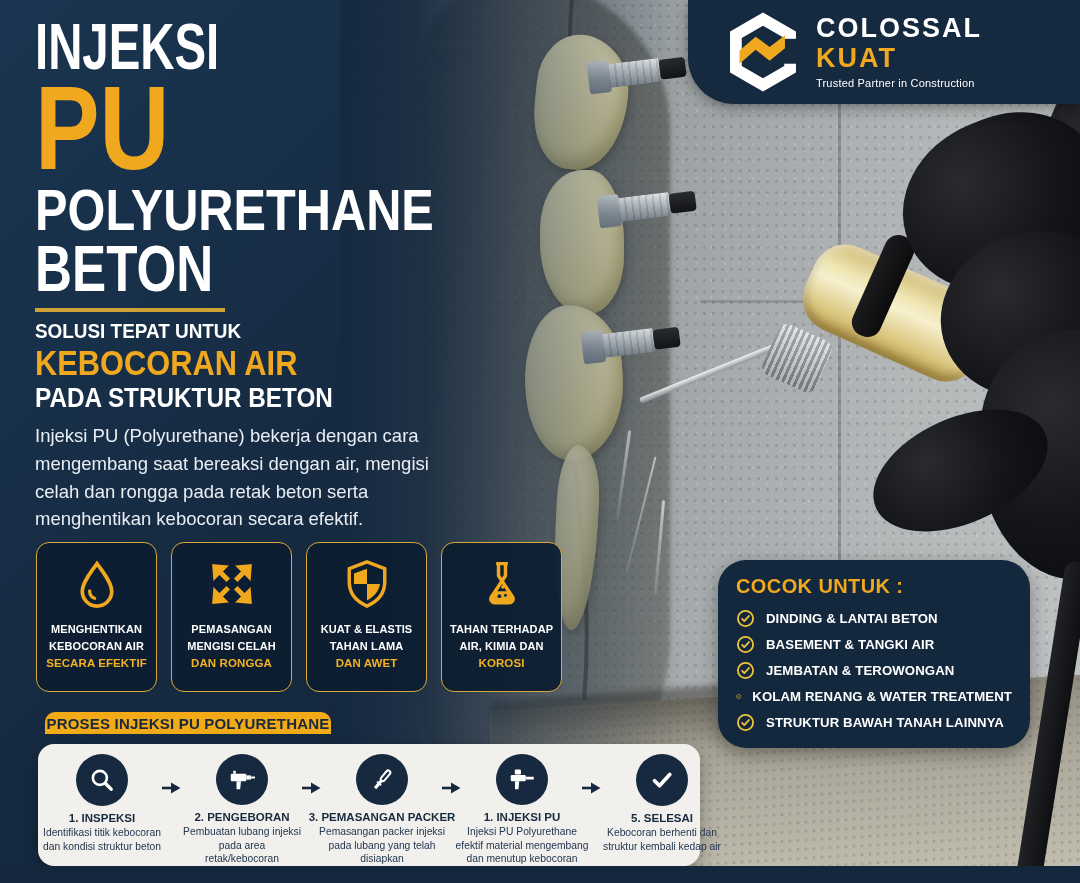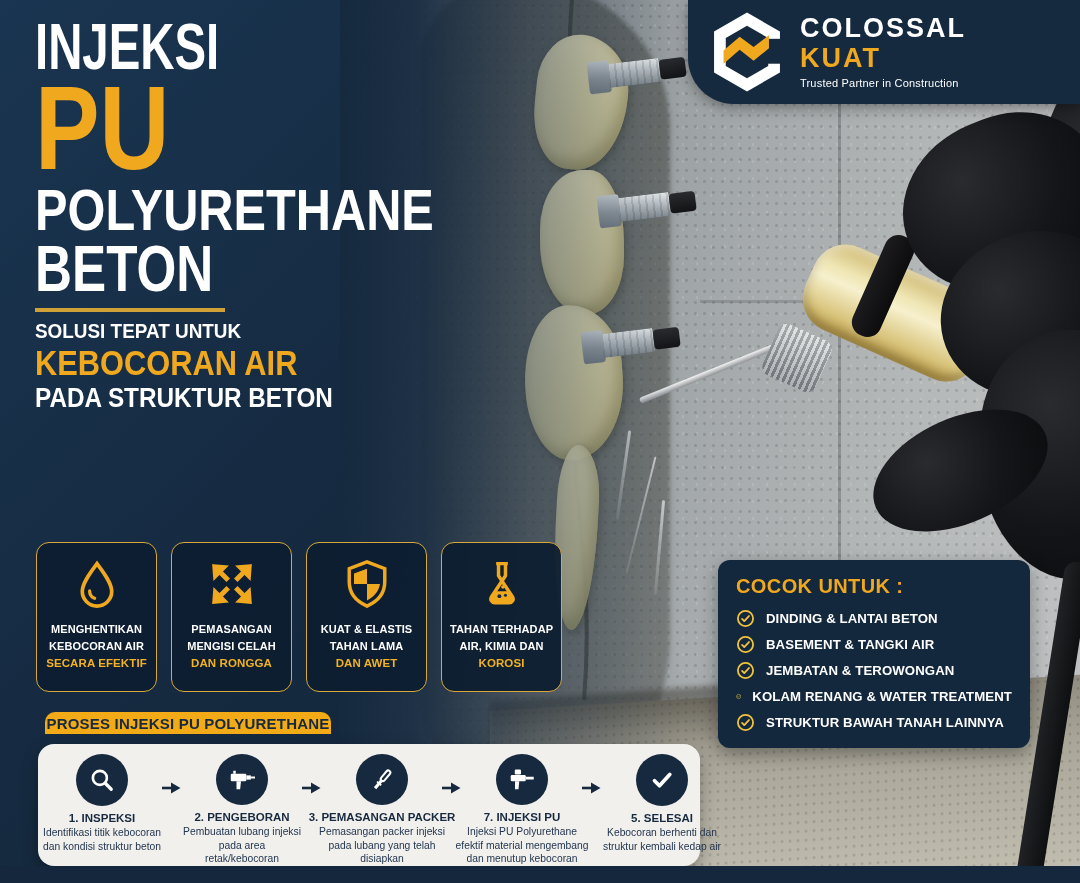--- a/index.html
+++ b/index.html
@@ -76,21 +76,21 @@
   .glove-knuckle { left:600px; top:232px; width:190px; height:165px; border-radius:50%; transform:rotate(-15deg); }
   .glove-palm    { left:640px; top:330px; width:200px; height:250px; border-radius:46% 54% 50% 50%/42% 48% 55% 52%; }
   .glove-thumb   { left:528px; top:418px; width:185px; height:105px; border-radius:50%; transform:rotate(-24deg); }
   .glove-arm     { left:680px; top:20px;  width:190px; height:430px; border-radius:40% 20% 20% 45%; transform:rotate(14deg); }
   .hose { position:absolute; left:700px; top:560px; width:26px; height:330px; transform:rotate(9deg);
     background:linear-gradient(90deg,#212225,#0e0f11); border-radius:12px; }
   .fade { position:absolute; left:0; top:0; width:340px; height:100%;
     background:linear-gradient(90deg,#15293f 0%,rgba(21,41,63,.92) 22%,rgba(21,41,63,.45) 55%,rgba(21,41,63,0) 100%); }
   
   .logo-panel { position:absolute; right:0; top:0; width:392px; height:104px; background:#15293f;
-    border-bottom-left-radius:46px; display:flex; align-items:center; padding-left:22px; z-index:6;
+    border-bottom-left-radius:46px; display:flex; align-items:center; padding-left:38px; z-index:6;
     box-shadow:0 4px 14px rgba(0,0,0,.35); }
   .brand-text { margin-left:16px; line-height:1; }
   .brand-name { color:#ffffff; font-weight:bold; font-size:27px; letter-spacing:2px; }
   .brand-division { color:#f0a81f; font-weight:bold; font-size:27px; letter-spacing:2px; margin-top:3px; }
   .brand-tagline { color:#ffffff; font-size:11px; margin-top:6px; letter-spacing:.2px; }
   
   .left-col { position:absolute; left:35px; top:18px; width:440px; z-index:3; }
   .t-line { display:block; transform-origin:left top; font-weight:bold; color:#fff; white-space:nowrap; }
   .t-injeksi { font-size:64px; line-height:58px; transform:scaleX(.74); }
   .t-pu      { font-size:118px; line-height:104px; transform:scaleX(.82); color:#f0a81f; }
@@ -104,21 +104,21 @@
   .para { margin-top:10px; width:408px; color:#e9eef4; font-size:18.5px; line-height:1.5; }
   
   .features { position:absolute; left:36px; top:542px; display:flex; gap:14px; z-index:3; }
   .card { width:121px; height:150px; background:rgba(13,30,49,.94); border:1.5px solid #d9a73a; border-radius:13px;
     display:flex; flex-direction:column; align-items:center; padding-top:13px; }
   .card-icon { height:56px; display:flex; align-items:center; justify-content:center; }
   .card-text { margin-top:9px; text-align:center; font-weight:bold; font-size:11px; line-height:1.55; color:#fff; letter-spacing:.1px; }
   .card-hl { color:#f3b224; font-size:11.5px; }
   
   .suitable { position:absolute; left:718px; top:560px; width:312px; height:188px; background:#13273d;
-    border-radius:12px; padding:15px 18px 0 18px; z-index:3; box-shadow:0 6px 18px rgba(0,0,0,.35); }
+    border-radius:28px; padding:15px 18px 0 18px; z-index:3; box-shadow:0 6px 18px rgba(0,0,0,.35); }
   .suitable-title { color:#f0a81f; font-weight:bold; font-size:20px; letter-spacing:.4px; margin-bottom:7px; }
   .s-row { display:flex; align-items:center; gap:11px; height:26px; }
   .s-row-label { color:#fff; font-weight:bold; font-size:13.2px; white-space:nowrap; letter-spacing:.1px; }
   
   .process-tab { position:absolute; left:45px; top:712px; width:286px; height:22px; background:#f2ab17;
     border-radius:10px 10px 0 0; display:flex; align-items:center; justify-content:center; z-index:5; }
   .process-tab span { color:#16293f; font-weight:bold; font-size:15px; letter-spacing:.2px; }
   .process-panel { position:absolute; left:38px; top:744px; width:662px; height:122px; background:#f1f0ec;
     border-radius:16px; z-index:4; display:flex; justify-content:space-between; padding:10px 5px 0 5px;
     box-shadow:0 6px 16px rgba(0,0,0,.3); }
@@ -199,20 +199,21 @@
 
   <div class="left-col">
     <span class="t-line t-injeksi">INJEKSI</span>
     <span class="t-line t-pu">PU</span>
     <span class="t-line t-poly">POLYURETHANE</span>
     <span class="t-line t-beton">BETON</span>
     <div class="divider"></div>
     <span class="s-line s1">SOLUSI TEPAT UNTUK</span>
     <span class="s-line s2">KEBOCORAN AIR</span>
     <span class="s-line s3">PADA STRUKTUR BETON</span>
+    <p class="para">Injeksi PU (Polyurethane) bekerja dengan cara mengembang saat bereaksi dengan air, mengisi celah dan rongga pada retak beton serta menghentikan kebocoran secara efektif.</p>
   </div>
 
   <div class="features">
     <div class="card">
       <div class="card-icon">
         <svg width="52" height="52" viewBox="0 0 24 24">
           <path d="M12 2.6 C9.2 6.4 5.2 11.4 5.2 15.4 a6.8 6.8 0 0 0 13.6 0 C18.8 11.4 14.8 6.4 12 2.6 Z" fill="none" stroke="#f0a81f" stroke-width="1.7"></path>
           <path d="M8.6 15.2 a3.6 3.6 0 0 0 2.3 3.4" fill="none" stroke="#f0a81f" stroke-width="1.5" stroke-linecap="round"></path>
         </svg>
       </div>
@@ -366,21 +367,21 @@
       </svg>
     <div class="pcol">
       <div class="pcircle">
         <svg width="30" height="30" viewBox="0 0 24 24" fill="#fff">
           <rect x="6.2" y="3.6" width="5" height="4" rx="1"></rect>
             <rect x="3" y="8" width="12" height="5" rx="1"></rect>
             <rect x="15" y="9.4" width="6.4" height="2.2"></rect>
             <path d="M6.4 13 h3.4 l-.6 6.4 h-2.8 Z"></path>
         </svg>
       </div>
-      <div class="plabel">7. INJEKSI PU</div>
+      <div class="plabel">1. INJEKSI PU</div>
       <div class="pdesc wide">Injeksi PU Polyurethane efektif material mengembang dan menutup kebocoran</div>
     </div>
     <svg class="parrow" width="22" height="16">
         <path d="M1 8 h12" stroke="#16293f" stroke-width="2.6"></path>
         <path d="M10 2.5 L19.5 8 L10 13.5 Z" fill="#16293f"></path>
       </svg>
     <div class="pcol">
       <div class="pcircle">
         <svg width="30" height="30" viewBox="0 0 24 24">
             <path d="M6 12.6 l4 4 L18.2 7.6" fill="none" stroke="#fff" stroke-width="3" stroke-linecap="round" stroke-linejoin="round"></path>

